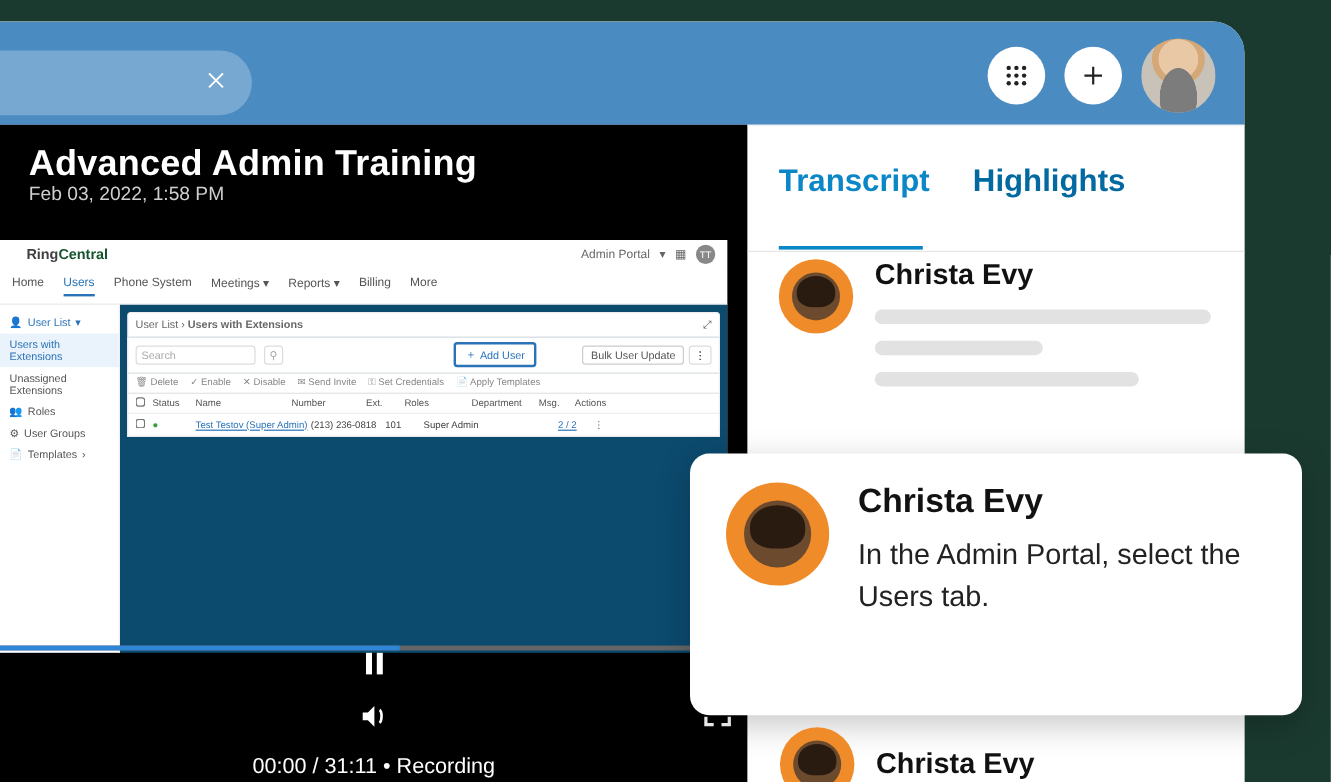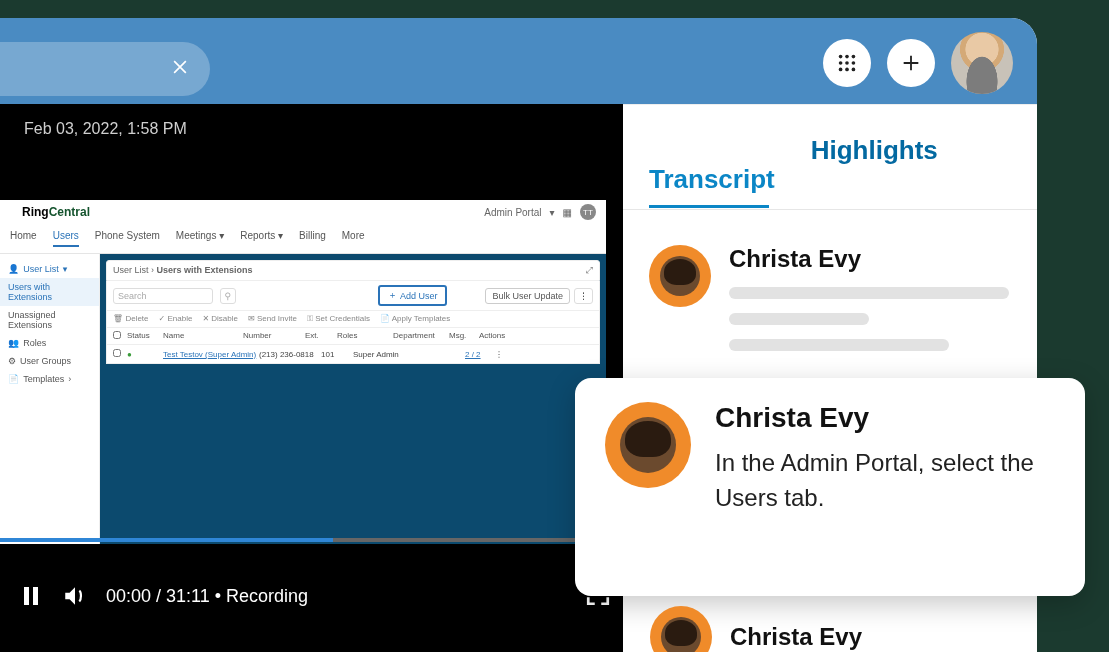--- a/index.html
+++ b/index.html
@@ -68,21 +68,21 @@
   .video-date { font-size: 16px; color: #cfcfcf; margin-top: 0; }
   .screenshare {
     position: absolute; top: 96px; left: 0; width: 606px; height: 338px;
     background: #f6f7f8;
   }
   .rc-topbar {
     height: 24px; background:#fff; display:flex; align-items:center;
     padding: 0 10px; font-size: 11px; color:#666; justify-content: space-between;
   }
   .rc-logo { font-weight: 700; font-size: 12px; }
-  .rc-logo .blue{ color:#000000;padding-left:12px; } .rc-logo .orange{ color:#14532d; }
+  .rc-logo .blue{ color:#404040;padding-left:12px; } .rc-logo .orange{ color:#14532d; }
   .rc-top-right { display:flex; align-items:center; gap:8px; font-size:10px; }
   .rc-avatar-small { width:16px;height:16px;border-radius:50%;background:#888;display:flex;align-items:center;justify-content:center;color:#fff;font-size:8px;}
   .rc-tabs {
     background:#fff; border-bottom: 1px solid #e5e5e5;
     display:flex; gap:16px; padding: 6px 10px; font-size: 10px; color:#555;
   }
   .rc-tabs .sel { color:#2a73b8; border-bottom:2px solid #2a73b8; padding-bottom:4px; }
   .rc-body { display:flex; height: calc(100% - 48px); }
   .rc-side {
     width: 100px; background:#fff; border-right:1px solid #eee;
@@ -102,30 +102,30 @@
   .rc-row { background:#fff;border:1px solid #eee;border-top:none;display:flex;font-size:8px;color:#444;padding:4px 6px;align-items:center;}
   .rc-link{color:#2a73b8;text-decoration:underline;}
   .progress {
     position:absolute; top:434px; left:0; width:606px; height:4px;
     background:#666;
   }
   .progress-fill { height:100%; width:55%; background:#2f86d6; }
   .video-controls {
     position:absolute; bottom:0; left:0; right:0; height:112px;
     display:flex; align-items:center; padding: 0 18px; gap:18px;
-    color:#fff; font-size:18px;
+    color:#fff; font-size:18px;flex-direction:column;
   }
   .ctrl-icon { width:26px;height:26px;display:flex;align-items:center;justify-content:center;cursor:pointer;}
   .ctrl-fs { position:absolute; right:12px; bottom:40px; cursor:pointer;}
   .side-pane {
     flex:1; background:#fff; position:relative; border-top:1px solid #eee;
   }
   .tabs-row { display:flex; gap:36px; padding: 30px 26px 16px; }
   .tab { font-size:26px; font-weight:700; cursor:pointer; }
-  .tab.active { color:#0b86c6;margin-top:29px; }
+  .tab.active { color:#0b86c6; }
   .tab.inactive { color:#0369a1; }
   .tab-underline { position:absolute; left:26px; top:100px; width:120px; height:3px; background:#0b86c6;}
   .hr { position:absolute;left:0;right:0;top:104px;height:1px;background:#e6e6e6;}
   .transcript { padding: 34px 26px 0 26px; }
   .speaker-row { display:flex; gap:18px; margin-bottom: 28px; }
   .speaker-avatar {
     width:62px;height:62px;border-radius:50%;
     background:#f08b2a; position:relative; overflow:hidden;
     flex:0 0 auto;
   }
@@ -190,20 +190,21 @@
           </svg>
       </div>
       <div class="avatar"></div>
     </div>
   </div>
 </div>
 
 <div class="main">
   <div class="video-pane">
     <div class="video-header">
+      <div class="video-title">Advanced Admin Training</div>
       <div class="video-date">Feb 03, 2022, 1:58 PM</div>
     </div>
 
     <div class="screenshare">
       <div class="rc-topbar">
         <span class="rc-logo"><span class="blue">Ring</span><span class="orange">Central</span></span>
         <span class="rc-top-right">
           <span>Admin Portal</span>
           <span>▾</span>
           <span>▦</span>

